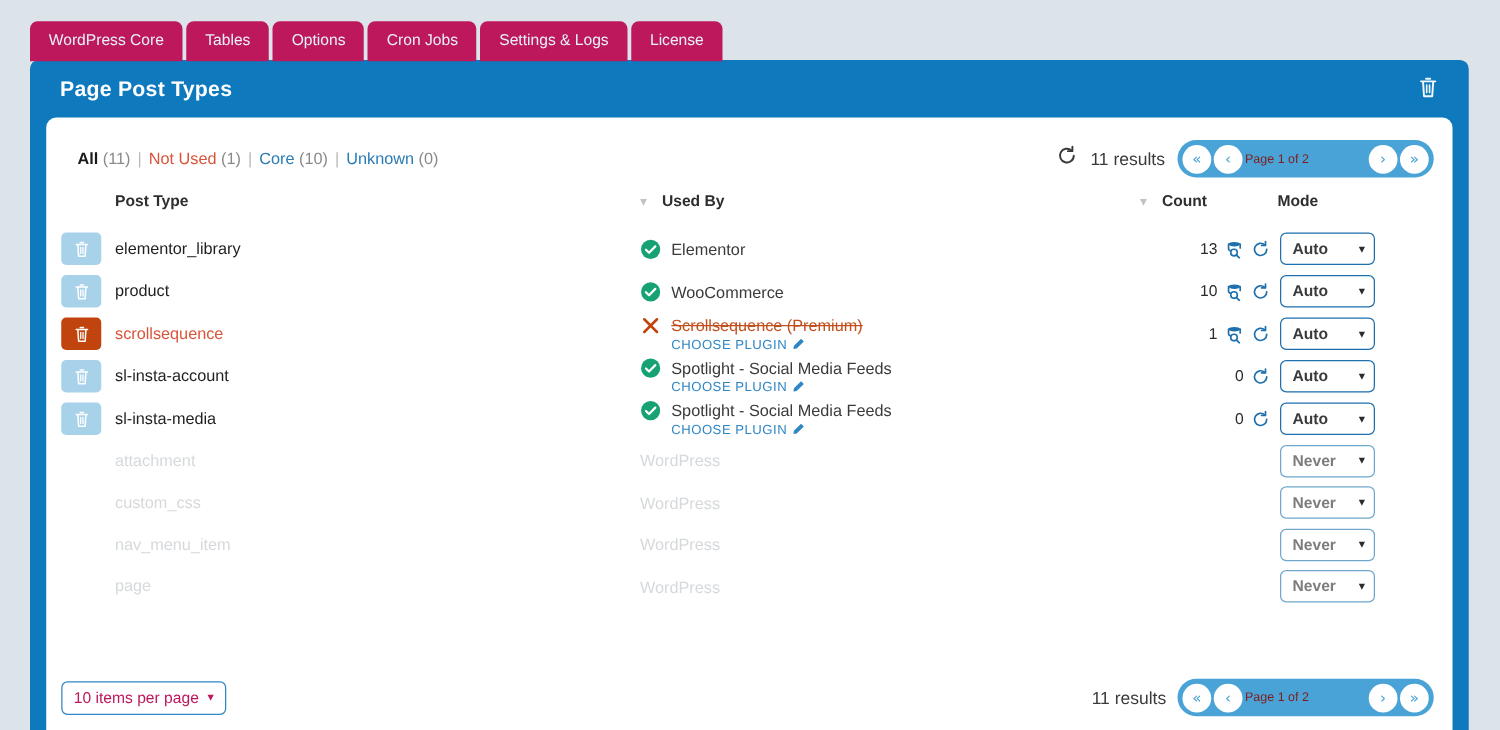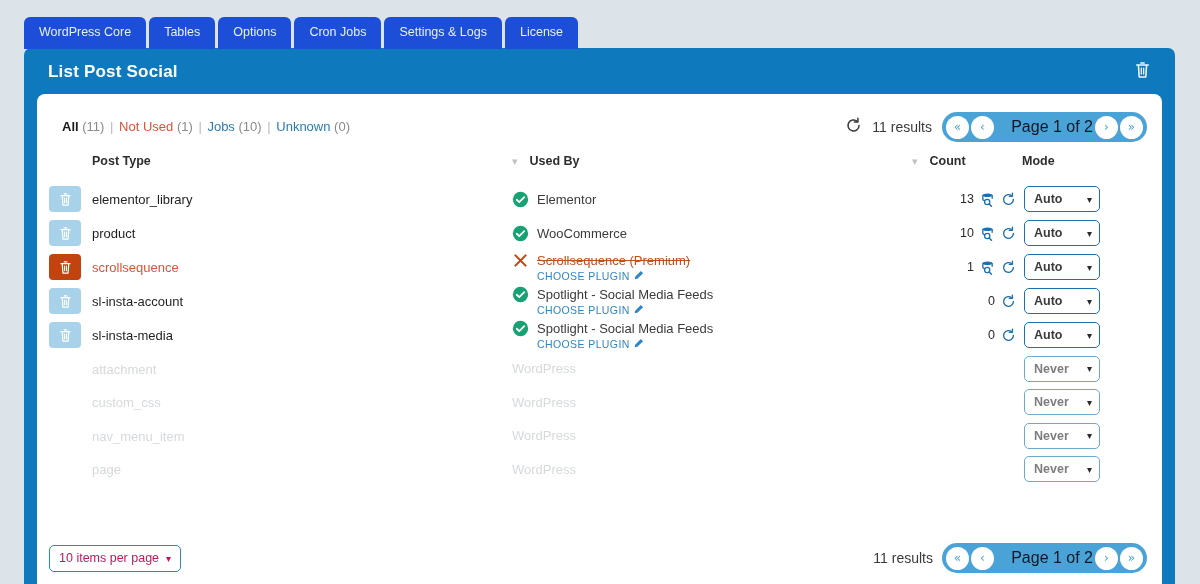--- a/index.html
+++ b/index.html
@@ -10,21 +10,21 @@
     overflow: hidden;
   }
 
   
   .tabstrip {
     position: absolute; left: 24px; top: 17px;
     display: flex; align-items: flex-end; gap: 3px;
     z-index: 5;
   }
   .tab {
-    background: #1d4ed8;
+    background: #be185d;
     color: #e6f1f9;
     font-size: 12.5px;
     padding: 9px 15px 10px 15px;
     border-radius: 6px 6px 0 0;
     white-space: nowrap;
     line-height: 1;
     cursor: pointer;
   }
   .tab.active {
     background: #0f79bd;
@@ -93,21 +93,21 @@
   }
   .pager .grp { display: flex; gap: 2px; align-items: center; }
   .pbtn {
     width: 23px; height: 23px; border-radius: 50%;
     background: #fff; color: #4aa3d6;
     display: flex; align-items: center; justify-content: center;
     font-size: 12px; line-height: 1; cursor: pointer;
     font-family: "DejaVu Sans", sans-serif;
   }
   .pager-label {
-    color: #0f172a; font-size: 16px; flex: 1; text-align: right;
+    color: #7f1d1d; font-size: 10px; flex: 1; text-align: left;
     white-space: nowrap;
   }
 
   
   table.grid { position: absolute; left: 0; top: 52px; width: 1125px; border-collapse: collapse; }
   table.grid th {
     font-size: 12.5px; font-weight: bold; color: #2e2e2e;
     text-align: left; padding: 8px 0 14px 0; vertical-align: middle;
   }
   .sortcar { color: #c2c2c2; font-size: 11px; padding-right: 12px; font-family: "DejaVu Sans", sans-serif; }
@@ -183,39 +183,39 @@
     <div class="tab"><span>Tables</span></div>
     <div class="tab"><span>Options</span></div>
     <div class="tab"><span>Cron Jobs</span></div>
     <div class="tab"><span>Settings &amp; Logs</span></div>
     <div class="tab"><span>License</span></div>
   </div>
 
 <div class="panel">
 
   <div class="panel-head">
-    <div class="panel-title">List Post Social</div>
+    <div class="panel-title">Page Post Types</div>
     <div class="trash-head">
       <svg width="17" height="18" viewBox="0 0 20 22" fill="none" aria-hidden="true">
         <path d="M3 5h14M8 2.5h4M5 5l1 14.5h8L15 5" stroke="#ffffff" stroke-width="1.9" stroke-linecap="round" stroke-linejoin="round"></path>
         <path d="M8.6 8.6v7.4M11.4 8.6v7.4" stroke="#ffffff" stroke-width="1.6" stroke-linecap="round"></path>
       </svg>
     </div>
   </div>
 
   <div class="card">
 
     <div class="filterbar">
       <a class="f-all"><span>All</span></a>
       <span class="f-count">(11)</span>
       <span class="f-sep">|</span>
       <a class="f-notused"><span>Not Used</span></a>
       <span class="f-count">(1)</span>
       <span class="f-sep">|</span>
-      <a class="f-used"><span>Jobs</span></a>
+      <a class="f-used"><span>Core</span></a>
       <span class="f-count">(10)</span>
       <span class="f-sep">|</span>
       <a class="f-unknown"><span>Unknown</span></a>
       <span class="f-count">(0)</span>
     </div>
 
     <div class="results-row">
       <span class="refresh-ico">
         <svg width="17" height="17" viewBox="0 0 20 20" fill="none" aria-hidden="true">
           <path d="M16.5 10a6.5 6.5 0 1 1-2.1-4.8" stroke="#3a3a3a" stroke-width="1.8" stroke-linecap="round"></path>

